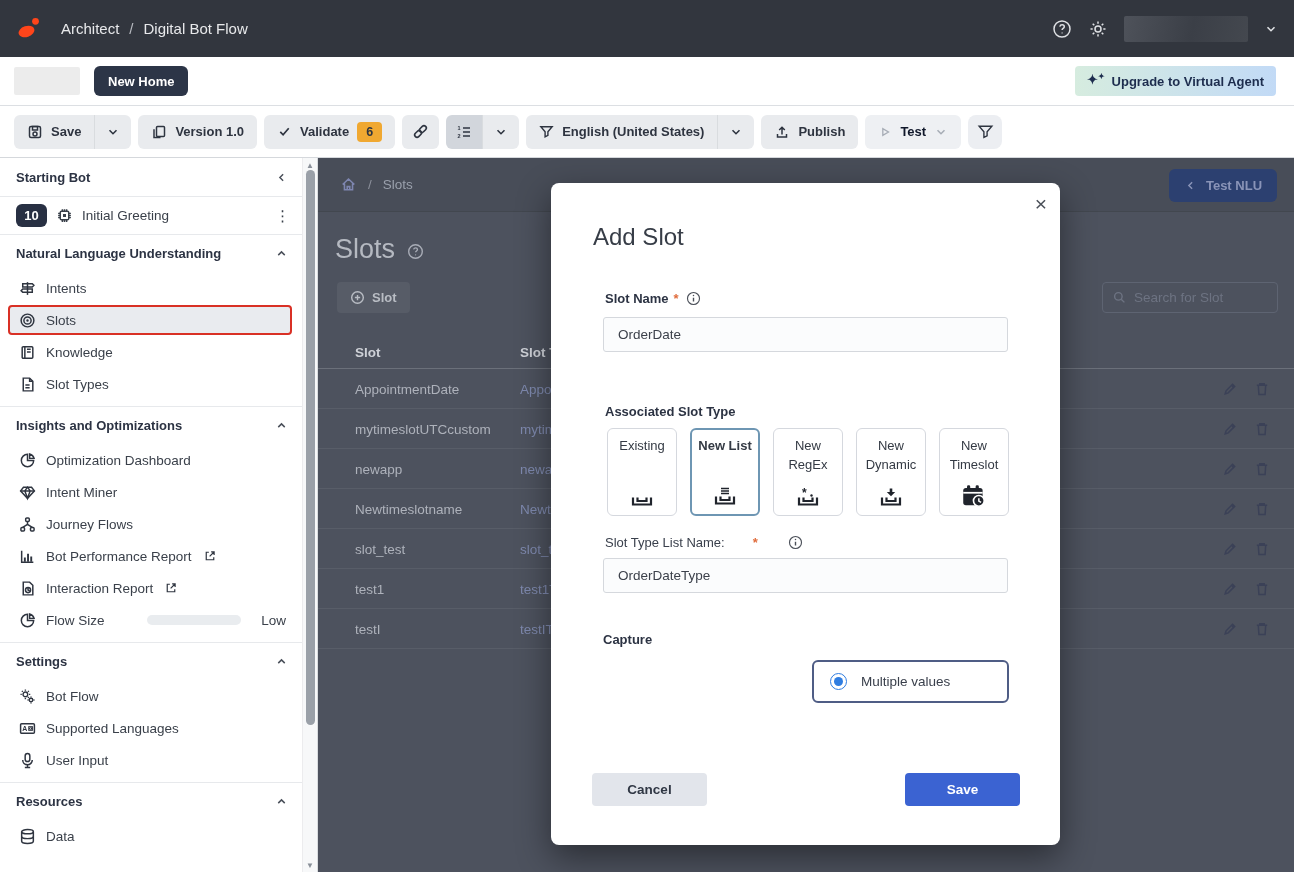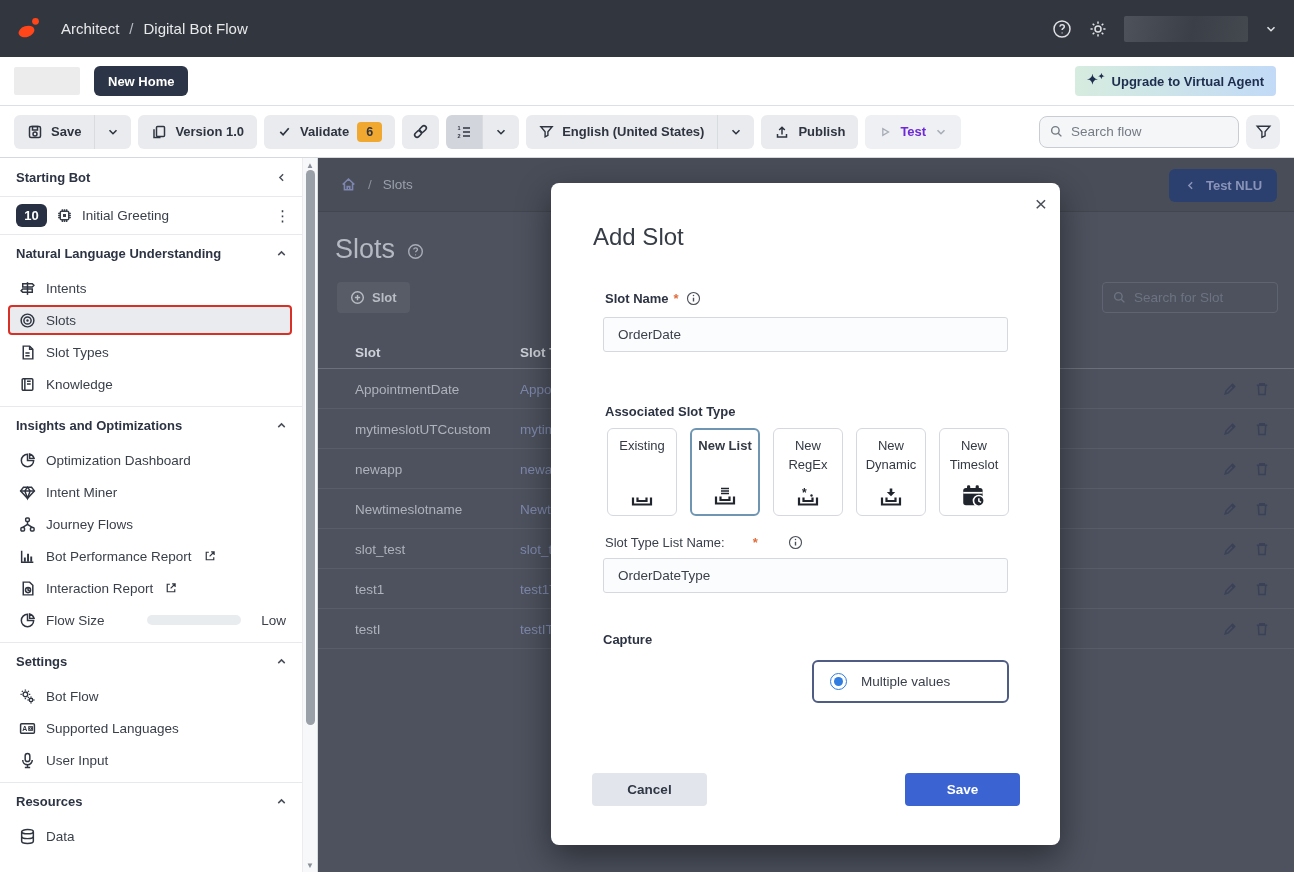--- a/index.html
+++ b/index.html
@@ -34,21 +34,21 @@
   
   .toolbar { position:absolute; left:0; top:106px; width:1294px; height:52px; background:#fff;
              border-bottom:1px solid #d5d8dc; display:flex; align-items:center; padding:0 14px; gap:7px; }
   .tgroup { display:flex; height:34px; border-radius:6px; overflow:hidden; }
   .tbtn { height:34px; background:#e9ebee; border:none; display:flex; align-items:center; gap:8px;
           padding:0 13px; font-family:inherit; font-size:13px; font-weight:bold; color:#2e3440; }
   .tgroup .tbtn + .tbtn { border-left:1px solid #d9dcdf; }
   .tbtn.seg-ch { padding:0 11px; }
   .tbtn.icon-only { padding:0 10px; }
   .tbtn.active { background:#d2d6dc; }
-  .tbtn.disabled { background:#eef0f3; color:#6d28d9; }
+  .tbtn.disabled { background:#eef0f3; color:#0f172a; }
   .tbtn.disabled svg { color:#a7adb6; }
   .tbtn svg { color:#2e3440; }
   .vbadge { background:#f0a831; color:#2e3440; font-size:12.5px; font-weight:bold;
             padding:3px 9px; border-radius:4px; }
   .searchflow { margin-left:auto; width:200px; height:32px; background:#f5f6f8;
                 border:1px solid #c9cdd3; border-radius:8px; display:flex; align-items:center;
                 padding:0 9px; gap:7px; color:#757b85; }
   .searchflow input { border:none; outline:none; background:transparent; width:150px;
                       font-family:inherit; font-size:13.5px; color:#3a404a; }
   .searchflow input::placeholder { color:#757b85; }
@@ -309,29 +309,20 @@
           </svg>
       </span>
       <span>Test</span>
       <span>
         <svg width="14" height="14" viewBox="0 0 16 16" fill="none" stroke="currentColor" stroke-width="1.8">
             <path d="M4 6l4 4 4-4"></path>
           </svg>
       </span>
     </button>
   </div>
-  <div class="searchflow">
-    <span>
-      <svg width="15" height="15" viewBox="0 0 16 16" fill="none" stroke="currentColor" stroke-width="1.5">
-          <circle cx="6.8" cy="6.8" r="4"></circle>
-          <path d="M9.8 9.8l3.4 3.4"></path>
-        </svg>
-    </span>
-    <input type="text" placeholder="Search flow" style="">
-  </div>
   <button class="funnelbtn">
     <span>
       <svg width="17" height="17" viewBox="0 0 16 16" fill="none" stroke="currentColor" stroke-width="1.3">
           <path d="M2 3h12L9.5 8.2V12l-3 1.6V8.2z"></path>
         </svg>
     </span>
   </button>
 </div>
 
 <div class="sidebar">
@@ -382,34 +373,34 @@
             <circle cx="8" cy="8" r="6"></circle>
               <circle cx="8" cy="8" r="3.4"></circle>
               <circle cx="8" cy="8" r="1.1" fill="currentColor" stroke="none"></circle>
             </svg>
         </span>
         <span>Slots</span>
       </div>
       <div class="sb-item">
         <span>
           <svg width="17" height="17" viewBox="0 0 16 16" fill="none" stroke="currentColor" stroke-width="1.4">
+            <rect x="3" y="2.5" width="10" height="11" rx="1"></rect>
+              <path d="M5.5 2.5v11M7.5 5h3.5M7.5 7.5h3.5"></path>
+            </svg>
+        </span>
+        <span>Knowledge</span>
+      </div>
+      <div class="sb-item">
+        <span>
+          <svg width="17" height="17" viewBox="0 0 16 16" fill="none" stroke="currentColor" stroke-width="1.4">
             <path d="M4 2h6l3 3v9H4z"></path>
               <path d="M10 2v3h3M6 8.5h4M6 11h4"></path>
             </svg>
         </span>
         <span>Slot Types</span>
-      </div>
-      <div class="sb-item">
-        <span>
-          <svg width="17" height="17" viewBox="0 0 16 16" fill="none" stroke="currentColor" stroke-width="1.4">
-            <rect x="3" y="2.5" width="10" height="11" rx="1"></rect>
-              <path d="M5.5 2.5v11M7.5 5h3.5M7.5 7.5h3.5"></path>
-            </svg>
-        </span>
-        <span>Knowledge</span>
       </div>
     </div>
 
     <div class="sb-header">
       <span>Insights and Optimizations</span>
       <span class="hchev">
         <svg width="13" height="13" viewBox="0 0 16 16" fill="none" stroke="currentColor" stroke-width="1.8">
             <path d="M4 10l4-4 4 4"></path>
           </svg>
       </span>

